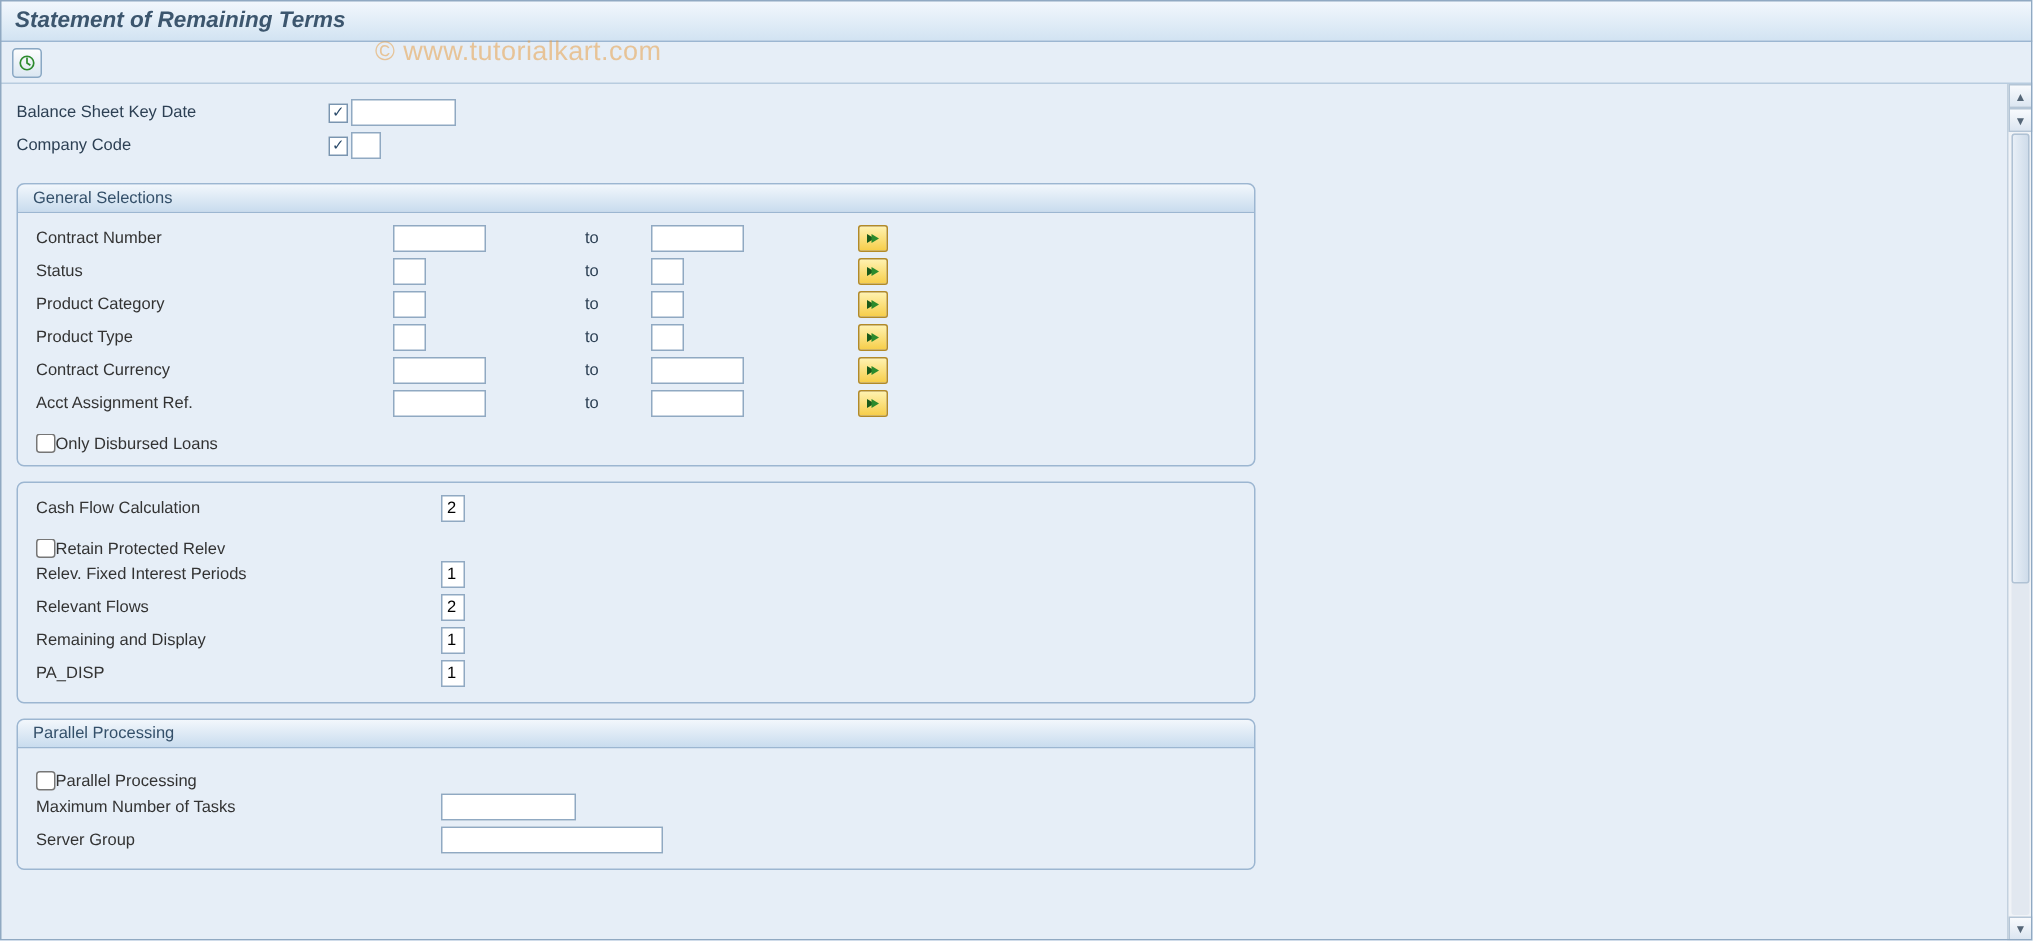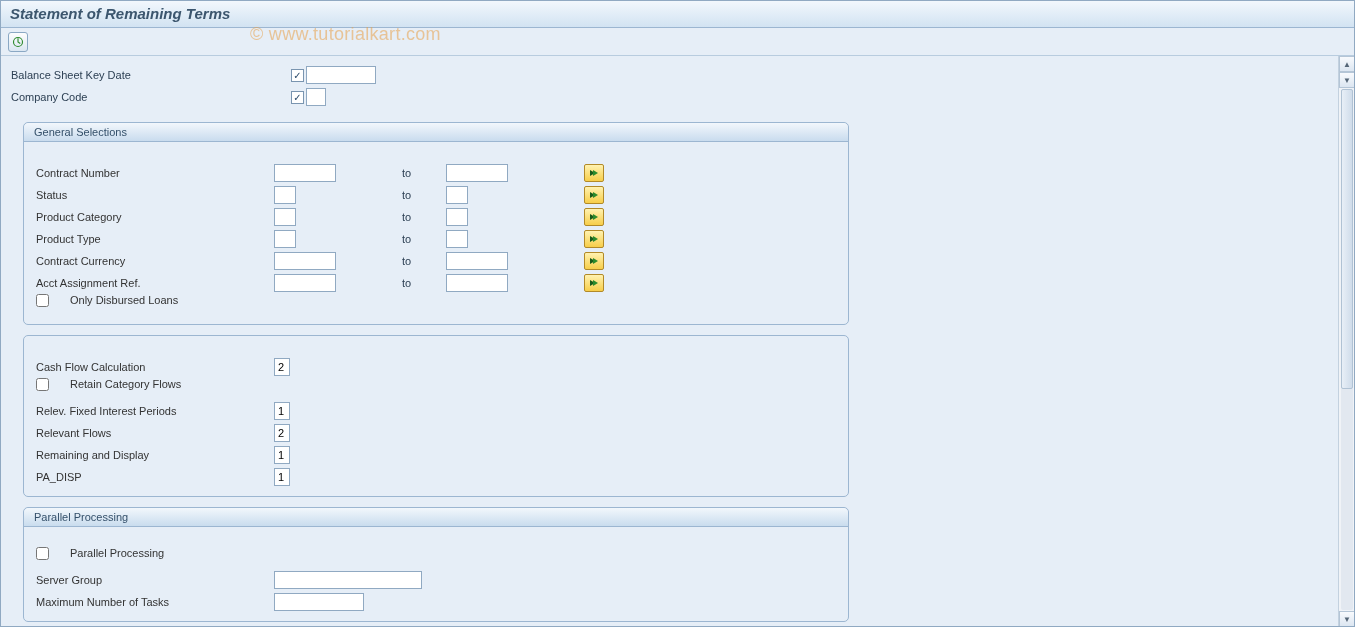--- a/index.html
+++ b/index.html
@@ -64,21 +64,21 @@
   }
   .top-fields {
     padding: 8px 10px 14px 10px;
   }
   .field-row {
     display: flex;
     align-items: center;
     height: 22px;
   }
   .fld-label {
-    width: 280px;
+    width: 208px;
     padding-left: 0;
     color: #2d4054;
   }
   .req-check {
     width: 13px; height: 13px;
     border: 1px solid #7a95b0;
     background: #fff;
     display: inline-flex;
     align-items: center;
     justify-content: center;
@@ -95,67 +95,68 @@
   }
   .w-xl { width: 70px; }
   .w-cc { width: 20px; }
   .w-med { width: 62px; }
   .w-sm { width: 22px; }
   .w-tiny { width: 16px; }
   .w-date { width: 68px; }
   .w-148 { width: 148px; }
   .w-90 { width: 90px; }
   .group {
-    margin: 0 10px 10px 22px;
+    margin: 0 10px 10px 10px;
     border: 1px solid #9cb6d1;
     border-radius: 5px;
     background: #e6eef7;
     width: 826px;
   }
   .group-title {
     background: linear-gradient(to bottom, #f2f7fc, #c9dcee);
     border-bottom: 1px solid #9cb6d1;
     border-radius: 5px 5px 0 0;
     padding: 3px 10px;
     color: #34506a;
     font-size: 11px;
   }
   .group-body {
-    padding: 20px 12px 8px 12px;
+    padding: 6px 12px 8px 12px;
   }
   .sel-row {
     display: grid;
     grid-template-columns: 238px 128px 44px 138px 22px;
     align-items: center;
     height: 22px;
   }
   .to-label { padding-left: 0; color: #2d4054; }
   .more-btn {
     width: 20px; height: 18px;
     border: 1px solid #b28a28;
     background: linear-gradient(to bottom, #fff2b0, #f7ce4a);
     border-radius: 2px;
     display: flex; align-items: center; justify-content: center;
     cursor: pointer;
   }
   .more-btn svg { width: 10px; height: 8px; }
   .chk-row {
     display: flex;
-    align-items: flex-start;
+    align-items: flex-end;
     height: 22px;
-    gap: 21px;
+    gap: 0;
   }
   .chk-row input[type="checkbox"] {
     width: 13px; height: 13px;
   }
   .eval-row {
     display: grid;
     grid-template-columns: 238px auto;
     align-items: center;
     height: 22px;
+    gap: 32px;
   }
   .vscroll {
     position: absolute;
     top: 56px;
     right: 0;
     bottom: 0;
     width: 17px;
     background: #f0f3f7;
     border-left: 1px solid #c3d1df;
   }
@@ -308,21 +309,21 @@
   </div>
 
   <div class="group">
     <div class="group-body">
       <div class="eval-row">
         <div>Cash Flow Calculation</div>
         <input type="text" class="sap w-tiny" value="2" style="">
       </div>
       <div class="chk-row">
         <input type="checkbox" style="">
-        <span>Retain Category Flows</span>
+        <span>Retain Protected Relev</span>
       </div>
       <div class="eval-row">
         <div>Relev. Fixed Interest Periods</div>
         <input type="text" class="sap w-tiny" value="1" style="">
       </div>
       <div class="eval-row">
         <div>Relevant Flows</div>
         <input type="text" class="sap w-tiny" value="2" style="">
       </div>
       <div class="eval-row">
@@ -337,26 +338,26 @@
   </div>
 
   <div class="group">
     <div class="group-title">Parallel Processing</div>
     <div class="group-body">
       <div class="chk-row">
         <input type="checkbox" style="">
         <span>Parallel Processing</span>
       </div>
       <div class="eval-row">
+        <div>Maximum Number of Tasks</div>
+        <input type="text" class="sap w-90" value="" style="">
+      </div>
+      <div class="eval-row">
         <div>Server Group</div>
         <input type="text" class="sap w-148" value="" style="">
-      </div>
-      <div class="eval-row">
-        <div>Maximum Number of Tasks</div>
-        <input type="text" class="sap w-90" value="" style="">
       </div>
     </div>
   </div>
 
 </div>
 
 <div class="vscroll">
   <div class="arrow up">▲</div>
   <div class="arrow dn">▼</div>
   <div class="track"></div>

